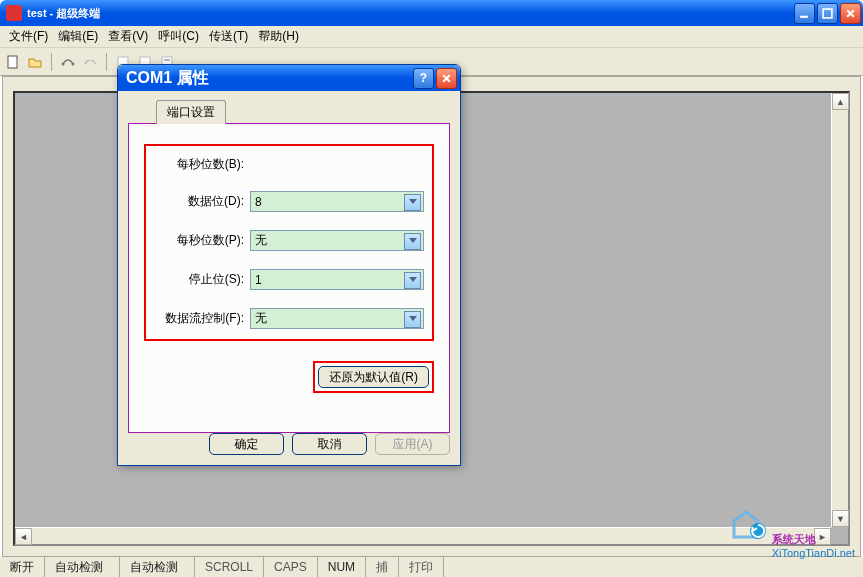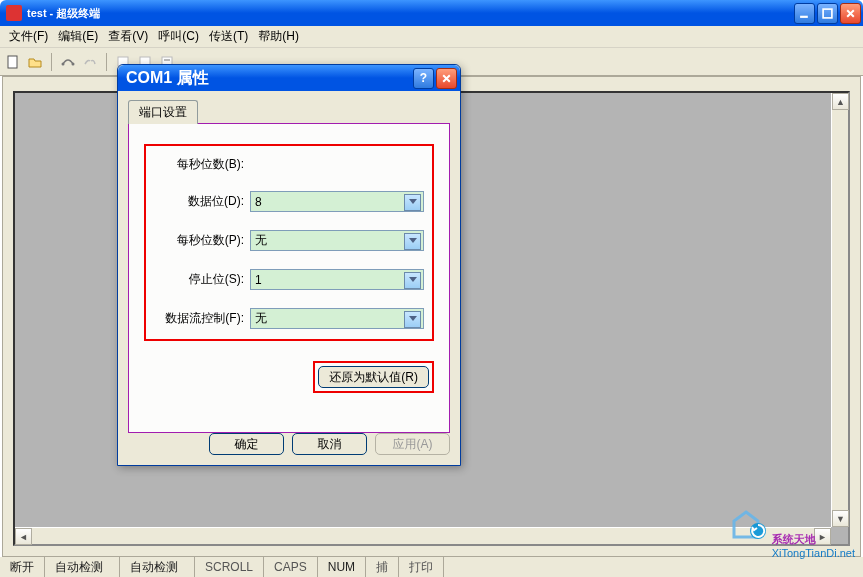--- a/index.html
+++ b/index.html
@@ -37,21 +37,21 @@
 .status-cell.dark { color: #222; }
 
 
 .dialog { position: absolute; left: 117px; top: 64px; width: 344px; background: #ece9d8; border: 1px solid #003c9f; border-radius: 6px 6px 0 0; box-shadow: 2px 2px 8px rgba(0,0,0,0.3); }
 .dlg-titlebar { height: 26px; background: linear-gradient(to bottom, #3d95ff 0%, #0054e3 50%, #0054e3 100%); display: flex; align-items: center; padding: 0 3px 0 8px; color: #fff; border-radius: 6px 6px 0 0; }
 .dlg-titlebar .dlg-title { flex: 1; font-weight: bold; font-size: 16px; }
 .dlg-help { width: 21px; height: 21px; background: linear-gradient(to bottom, #7bb3ff, #2f7be0); border: 1px solid #003c9f; border-radius: 3px; display: flex; align-items: center; justify-content: center; color: #fff; font-weight: bold; margin-right: 2px; cursor:pointer; }
 .dlg-close { width: 21px; height: 21px; background: linear-gradient(to bottom, #ff9d7a, #e8482e); border: 1px solid #a32d16; border-radius: 3px; display: flex; align-items: center; justify-content: center; color: #fff; font-weight: bold; cursor:pointer; }
 
 .dlg-body { padding: 8px 10px 10px 10px; }
-.tab-strip { display: flex; }
+.tab-strip { display: flex; margin-left: 28px; }
 .tab { padding: 3px 10px; background: #ece9d8; border: 1px solid #919b9c; border-bottom: none; border-radius: 3px 3px 0 0; position: relative; top: 1px; z-index: 2; }
 .tab-panel { border: 1px solid #a21caf; background: #fcfcfb; padding: 20px 15px 15px 15px; min-height: 310px; }
 
 .red-outline { border: 2px solid #e00; padding: 10px 8px; margin-bottom: 20px; }
 .form-row { display: flex; align-items: center; margin-bottom: 18px; }
 .form-row:last-child { margin-bottom: 0; justify-content: space-between; }
 .form-label { width: 90px; text-align: right; margin-right: 6px; }
 .form-select { flex: 1; height: 21px; background: #d4f0d4; border: 1px solid #7f9db9; padding: 0 18px 0 4px; position: relative; display: flex; align-items: center; cursor: pointer; }
 .form-select::after { content: ""; position: absolute; right: 2px; top: 2px; width: 15px; height: 15px; background: linear-gradient(#c7e6ff,#9ccef5); border: 1px solid #6b8aab; }
 .form-select .arrow { position: absolute; right: 6px; top: 7px; width: 0; height: 0; border-left: 4px solid transparent; border-right: 4px solid transparent; border-top: 5px solid #4d6185; z-index: 1; }

